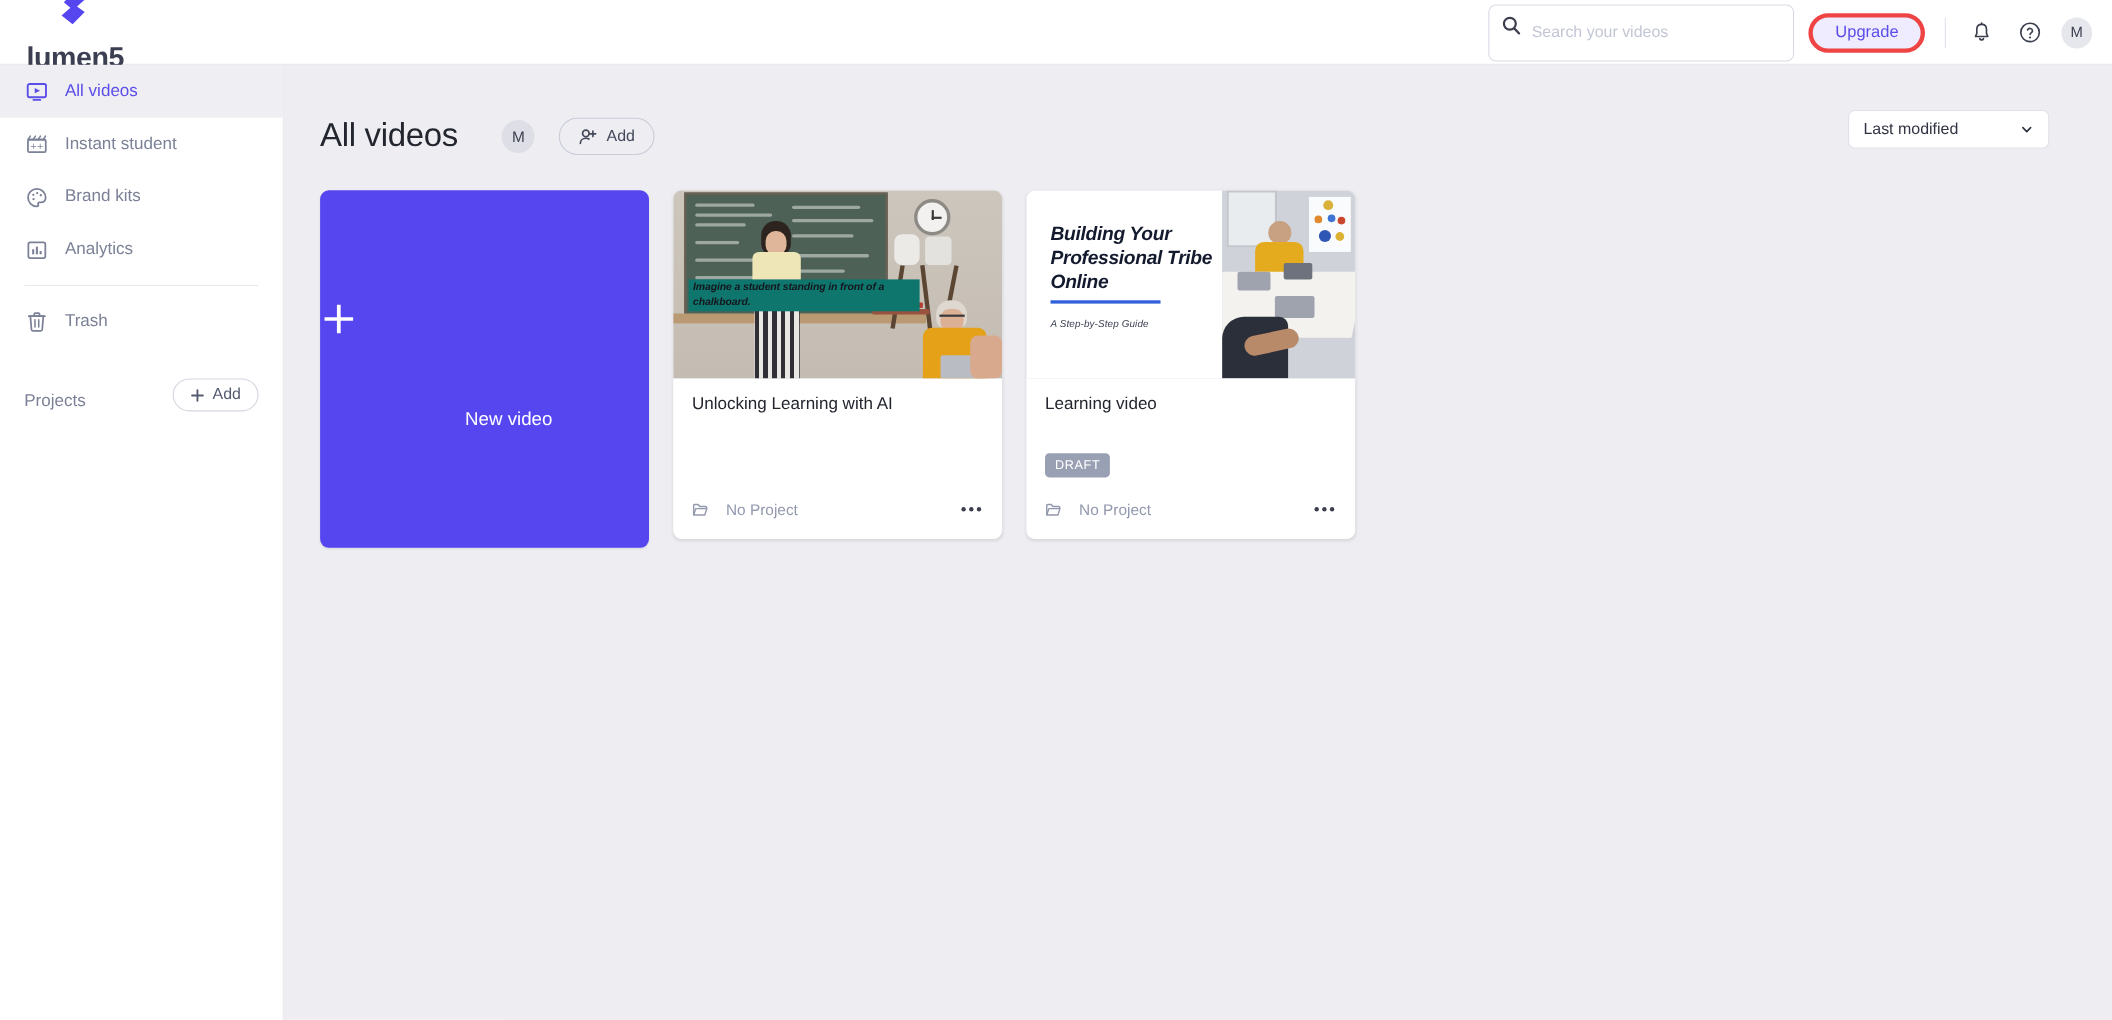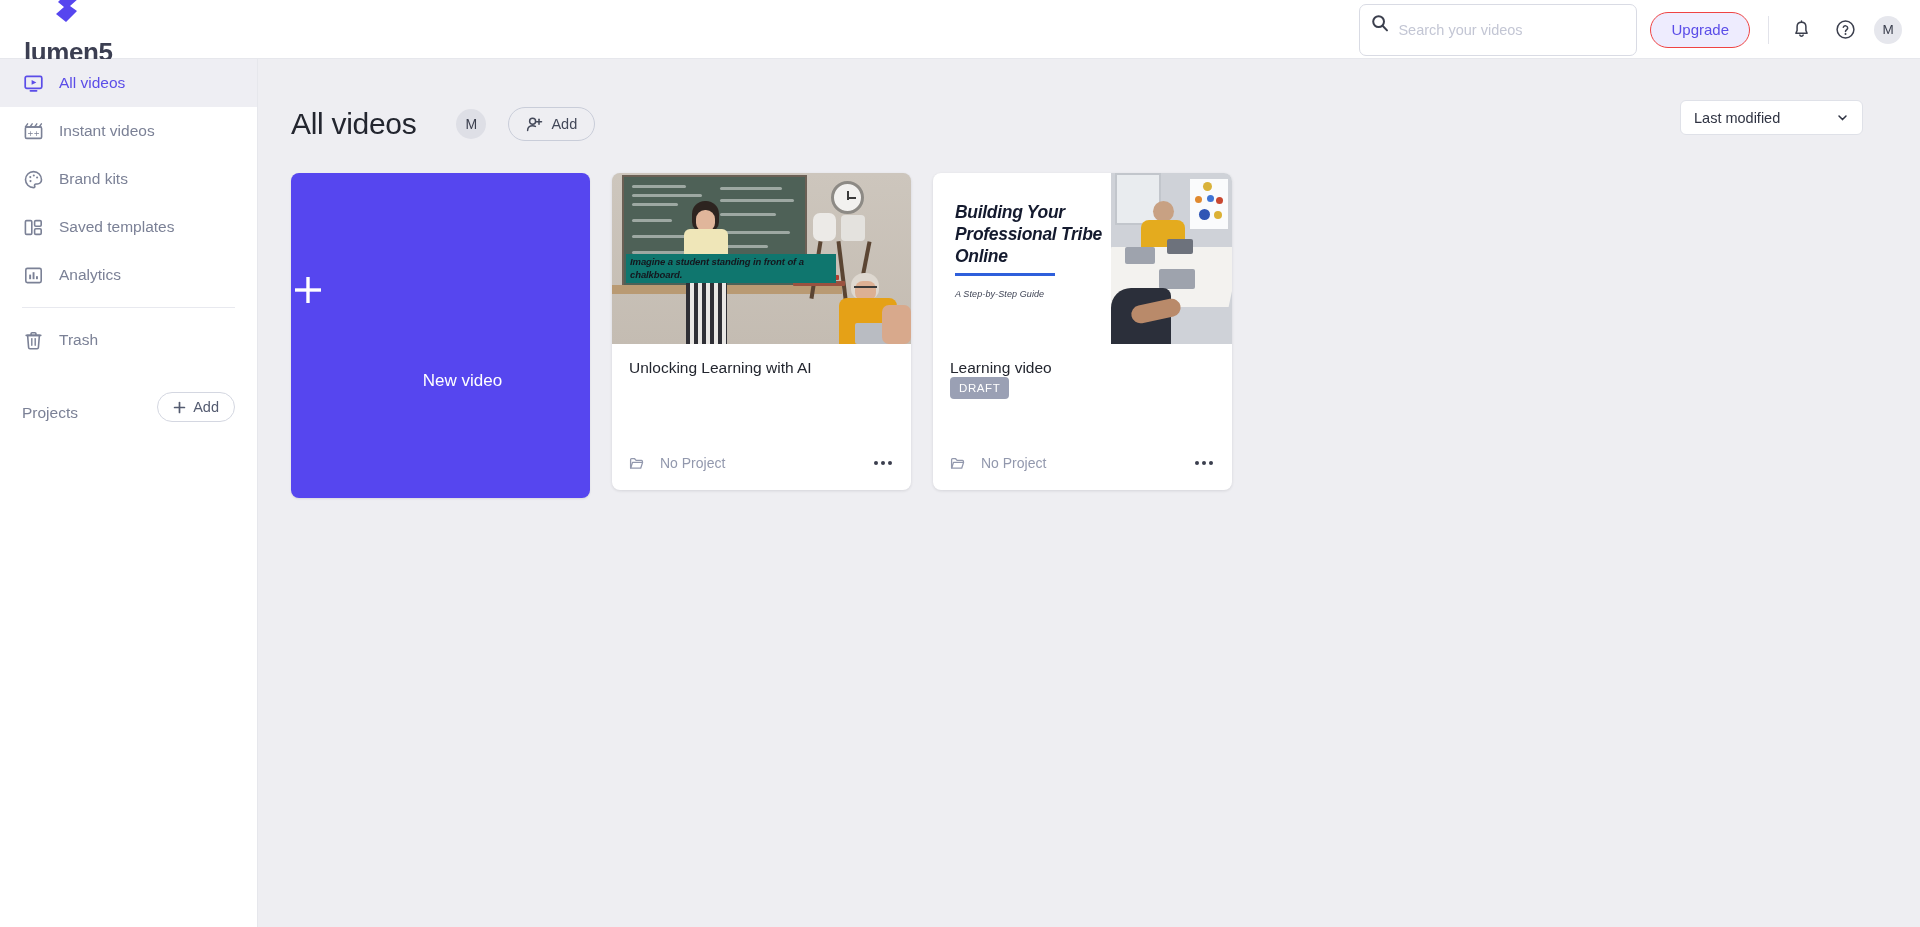--- a/index.html
+++ b/index.html
@@ -34,21 +34,21 @@
   .search-input {
     border:0; outline:0; background:transparent;
     width:100%; height:100%; padding:0 12px 0 38px;
     font-family:"Liberation Sans", sans-serif; font-size:14.5px; color:#2f3342;
   }
   .search-input::placeholder { color:#c3c6d4; }
 
   .upgrade-btn {
     margin-left:13px;
     height:36px; padding:0 20px;
-    border:1px solid #ef4444; border-radius:20px;
+    border:4px solid #ef4444; border-radius:20px;
     background:#eeecfe; color:#5b4de8;
     font-family:"Liberation Sans", sans-serif; font-size:15px;
     cursor:pointer; display:flex; align-items:center;
   }
   .hdr-divider { width:1px; height:28px; background:#e2e3ea; margin:0 17px 0 18px; }
   .icon-btn {
     width:30px; height:30px; display:flex; align-items:center; justify-content:center;
     cursor:pointer; background:none; border:0; margin-right:14px;
   }
   .avatar {
@@ -133,21 +133,21 @@
 
   .vcard {
     width:299px; height:317px; border-radius:8px; background:#fff;
     box-shadow:0 1px 3px rgba(30,32,46,.12); overflow:hidden;
     display:flex; flex-direction:column; cursor:pointer; position:relative;
   }
   .thumb { width:299px; height:171px; position:relative; overflow:hidden; background:#d8d9de;font-style:italic; }
   .vbody { flex:1; padding:15px 17px 0 17px; position:relative; }
   .vtitle { font-size:15.5px; color:#23262f; }
   .badge {
-    display:inline-block; 
+    display:inline-block; margin-top:35px;
     background:#9aa0b4; color:#fff; font-size:11.5px; letter-spacing:.6px;
     padding:5px 9px; border-radius:4px;
   }
   .vfoot {
     height:44px; display:flex; align-items:center; justify-content:space-between;
     padding:0 17px 10px 17px;
   }
   .vproj { display:flex; align-items:center; gap:16px; color:#9298ad; font-size:14px; }
   .dots { display:flex; gap:3px; cursor:pointer; padding:6px 2px; }
   .dots i { width:4px; height:4px; border-radius:50%; background:#3a3e4d; display:block; }
@@ -281,46 +281,36 @@
 
   <div class="nav-item">
     <span class="n-icon">
       <svg width="21" height="21" viewBox="0 0 21 21">
         <rect x="2.4" y="6" width="16.2" height="11.4" rx="1.4" fill="none" stroke="#7b8196" stroke-width="1.6"></rect>
         <path d="M2.4 6 L4.6 2.8 M7 6 L9.2 2.8 M11.6 6 L13.8 2.8 M16.2 6 L18.4 2.8" stroke="#7b8196" stroke-width="1.4" stroke-linecap="round"></path>
         <line x1="2.4" y1="6" x2="18.6" y2="6" stroke="#7b8196" stroke-width="1.6"></line>
         <text x="10.5" y="14.6" font-size="7.5" fill="#7b8196" text-anchor="middle" font-family="DejaVu Sans">++</text>
       </svg>
     </span>
-    <span>Instant videos</span>
+    <span>Instant student</span>
   </div>
 
   <div class="nav-item">
     <span class="n-icon">
       <svg width="21" height="21" viewBox="0 0 21 21">
         <path d="M10.5 2.6 a8 8 0 1 0 0 16 c1.3 0 1.6-.9 1.2-1.6 -.6-1 .2-2 1.3-2 h1.4 a4.1 4.1 0 0 0 4.1-4.2 C18.5 6.1 15 2.6 10.5 2.6 Z" fill="none" stroke="#7b8196" stroke-width="1.6"></path>
         <circle cx="7.3" cy="8.1" r="1.05" fill="#7b8196"></circle>
         <circle cx="10.8" cy="6.5" r="1.05" fill="#7b8196"></circle>
         <circle cx="14.1" cy="8.5" r="1.05" fill="#7b8196"></circle>
         <circle cx="7.5" cy="12.1" r="1.05" fill="#7b8196"></circle>
       </svg>
     </span>
     <span>Brand kits</span>
   </div>
 
-  <div class="nav-item">
-    <span class="n-icon">
-      <svg width="21" height="21" viewBox="0 0 21 21">
-        <rect x="2.4" y="3.6" width="6.4" height="13.8" rx="1.2" fill="none" stroke="#7b8196" stroke-width="1.6"></rect>
-        <rect x="11.6" y="3.6" width="6.6" height="5.6" rx="1.2" fill="none" stroke="#7b8196" stroke-width="1.6"></rect>
-        <rect x="11.6" y="11.7" width="6.6" height="5.7" rx="1.2" fill="none" stroke="#7b8196" stroke-width="1.6"></rect>
-      </svg>
-    </span>
-    <span>Saved templates</span>
-  </div>
 
   <div class="nav-item">
     <span class="n-icon">
       <svg width="21" height="21" viewBox="0 0 21 21">
         <rect x="2.8" y="3.4" width="15.4" height="14.2" rx="1.6" fill="none" stroke="#7b8196" stroke-width="1.6"></rect>
         <rect x="6.2" y="9.6" width="1.9" height="4.6" fill="#7b8196"></rect>
         <rect x="9.6" y="7.2" width="1.9" height="7" fill="#7b8196"></rect>
         <rect x="13" y="11.2" width="1.9" height="3" fill="#7b8196"></rect>
       </svg>
     </span>

